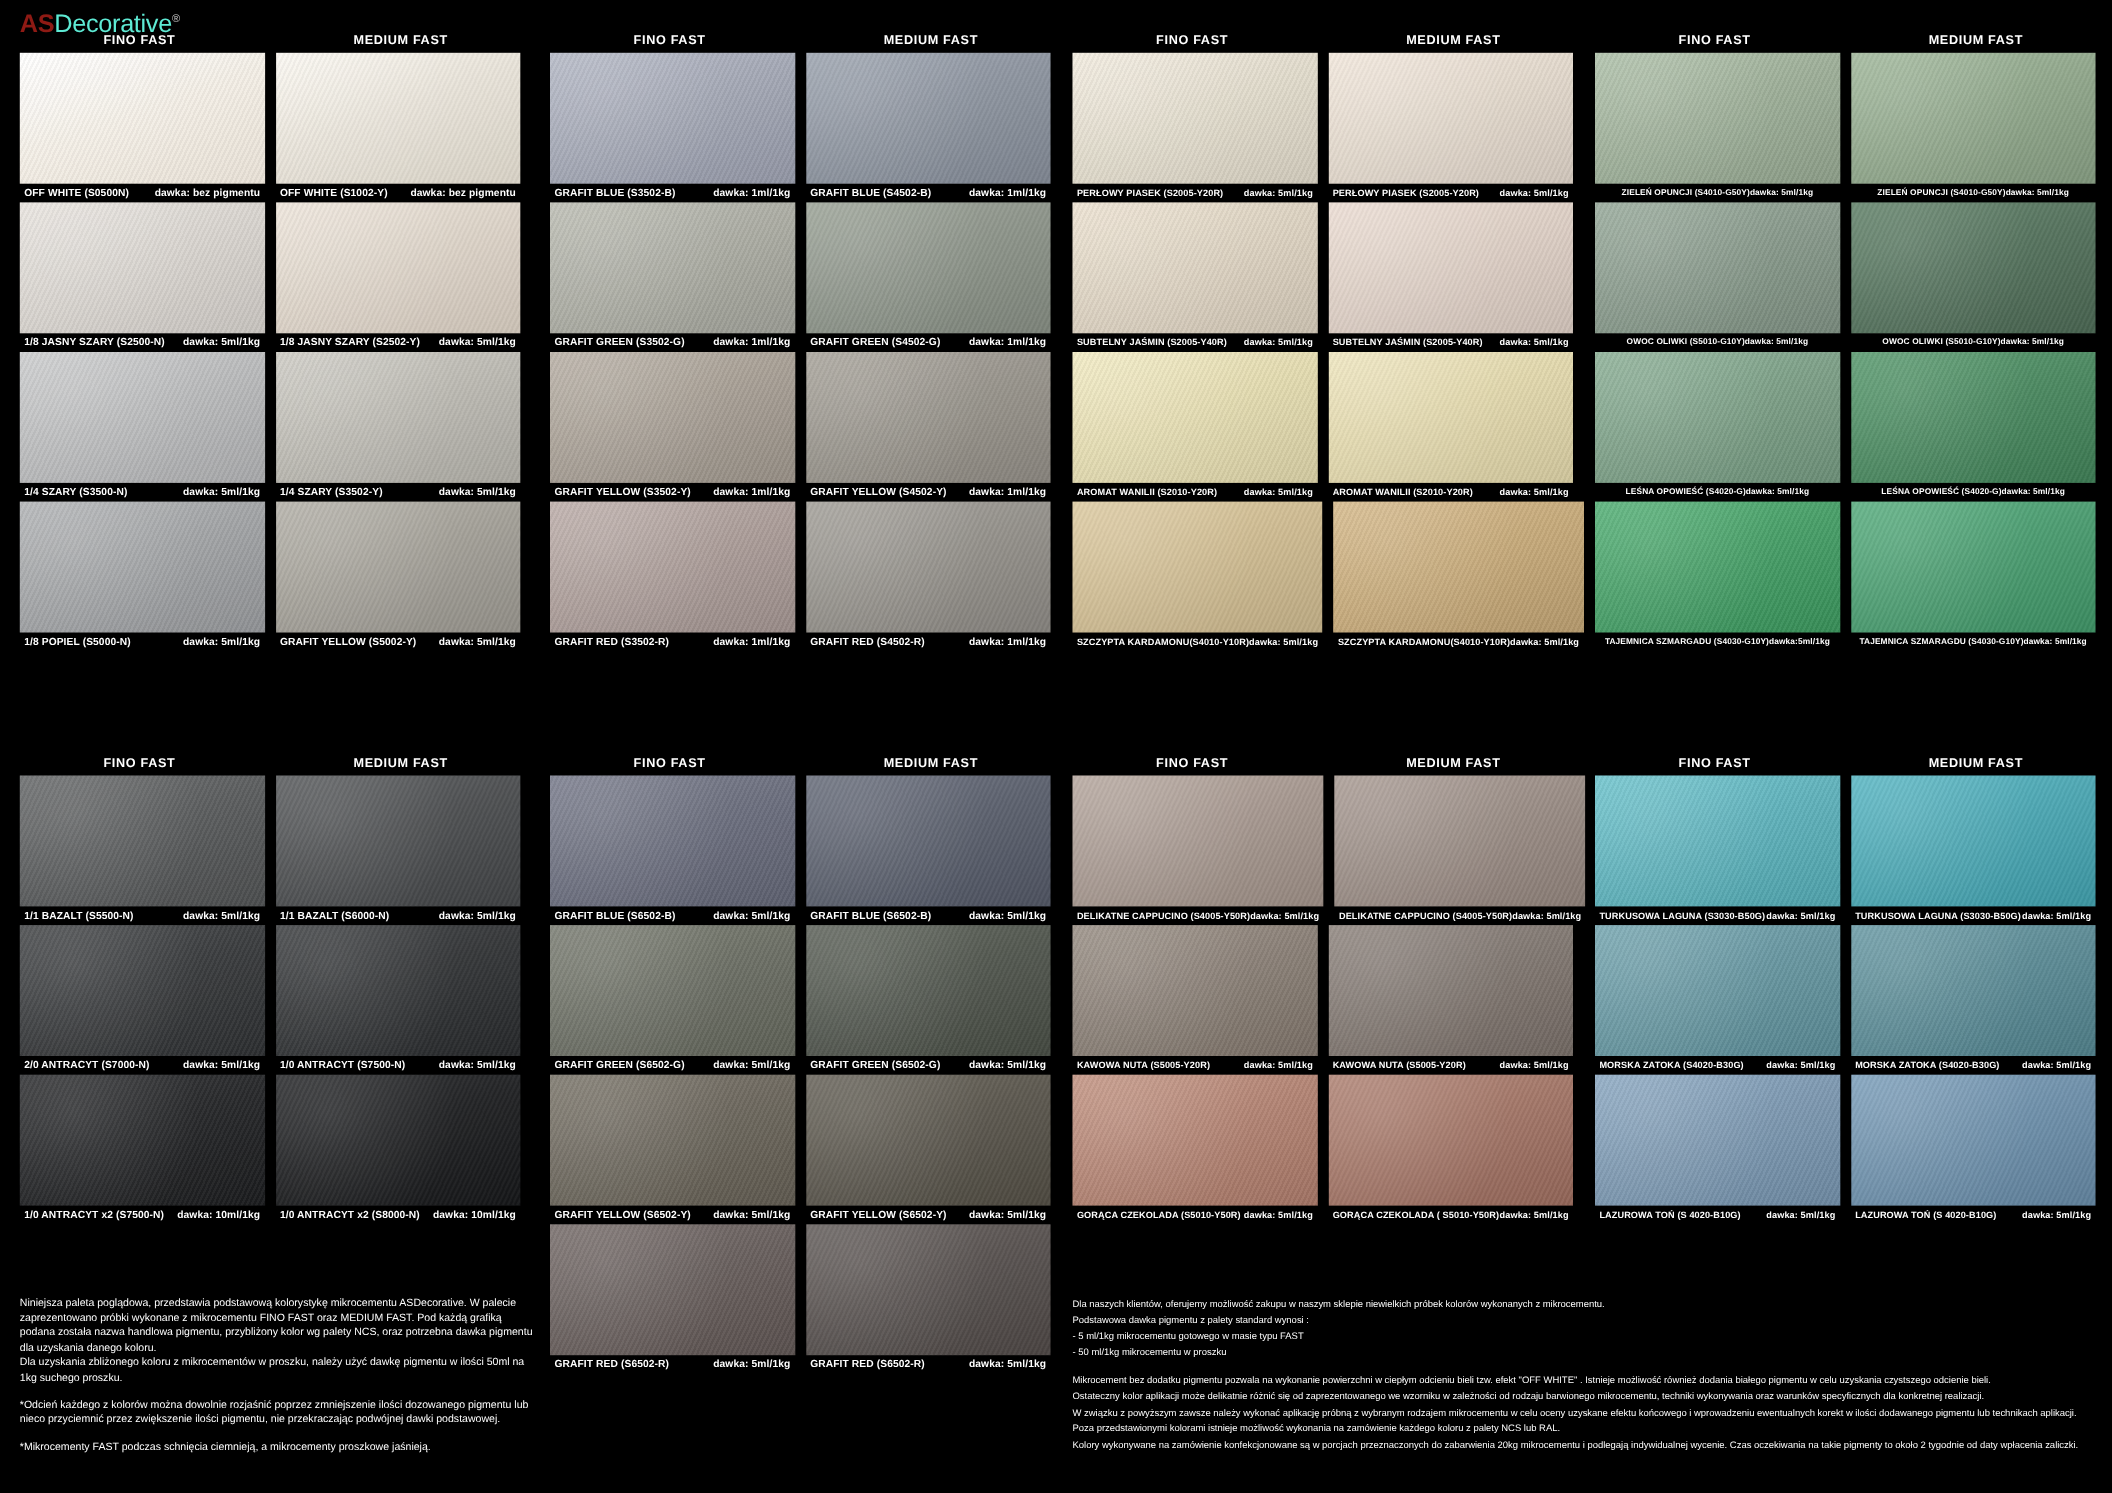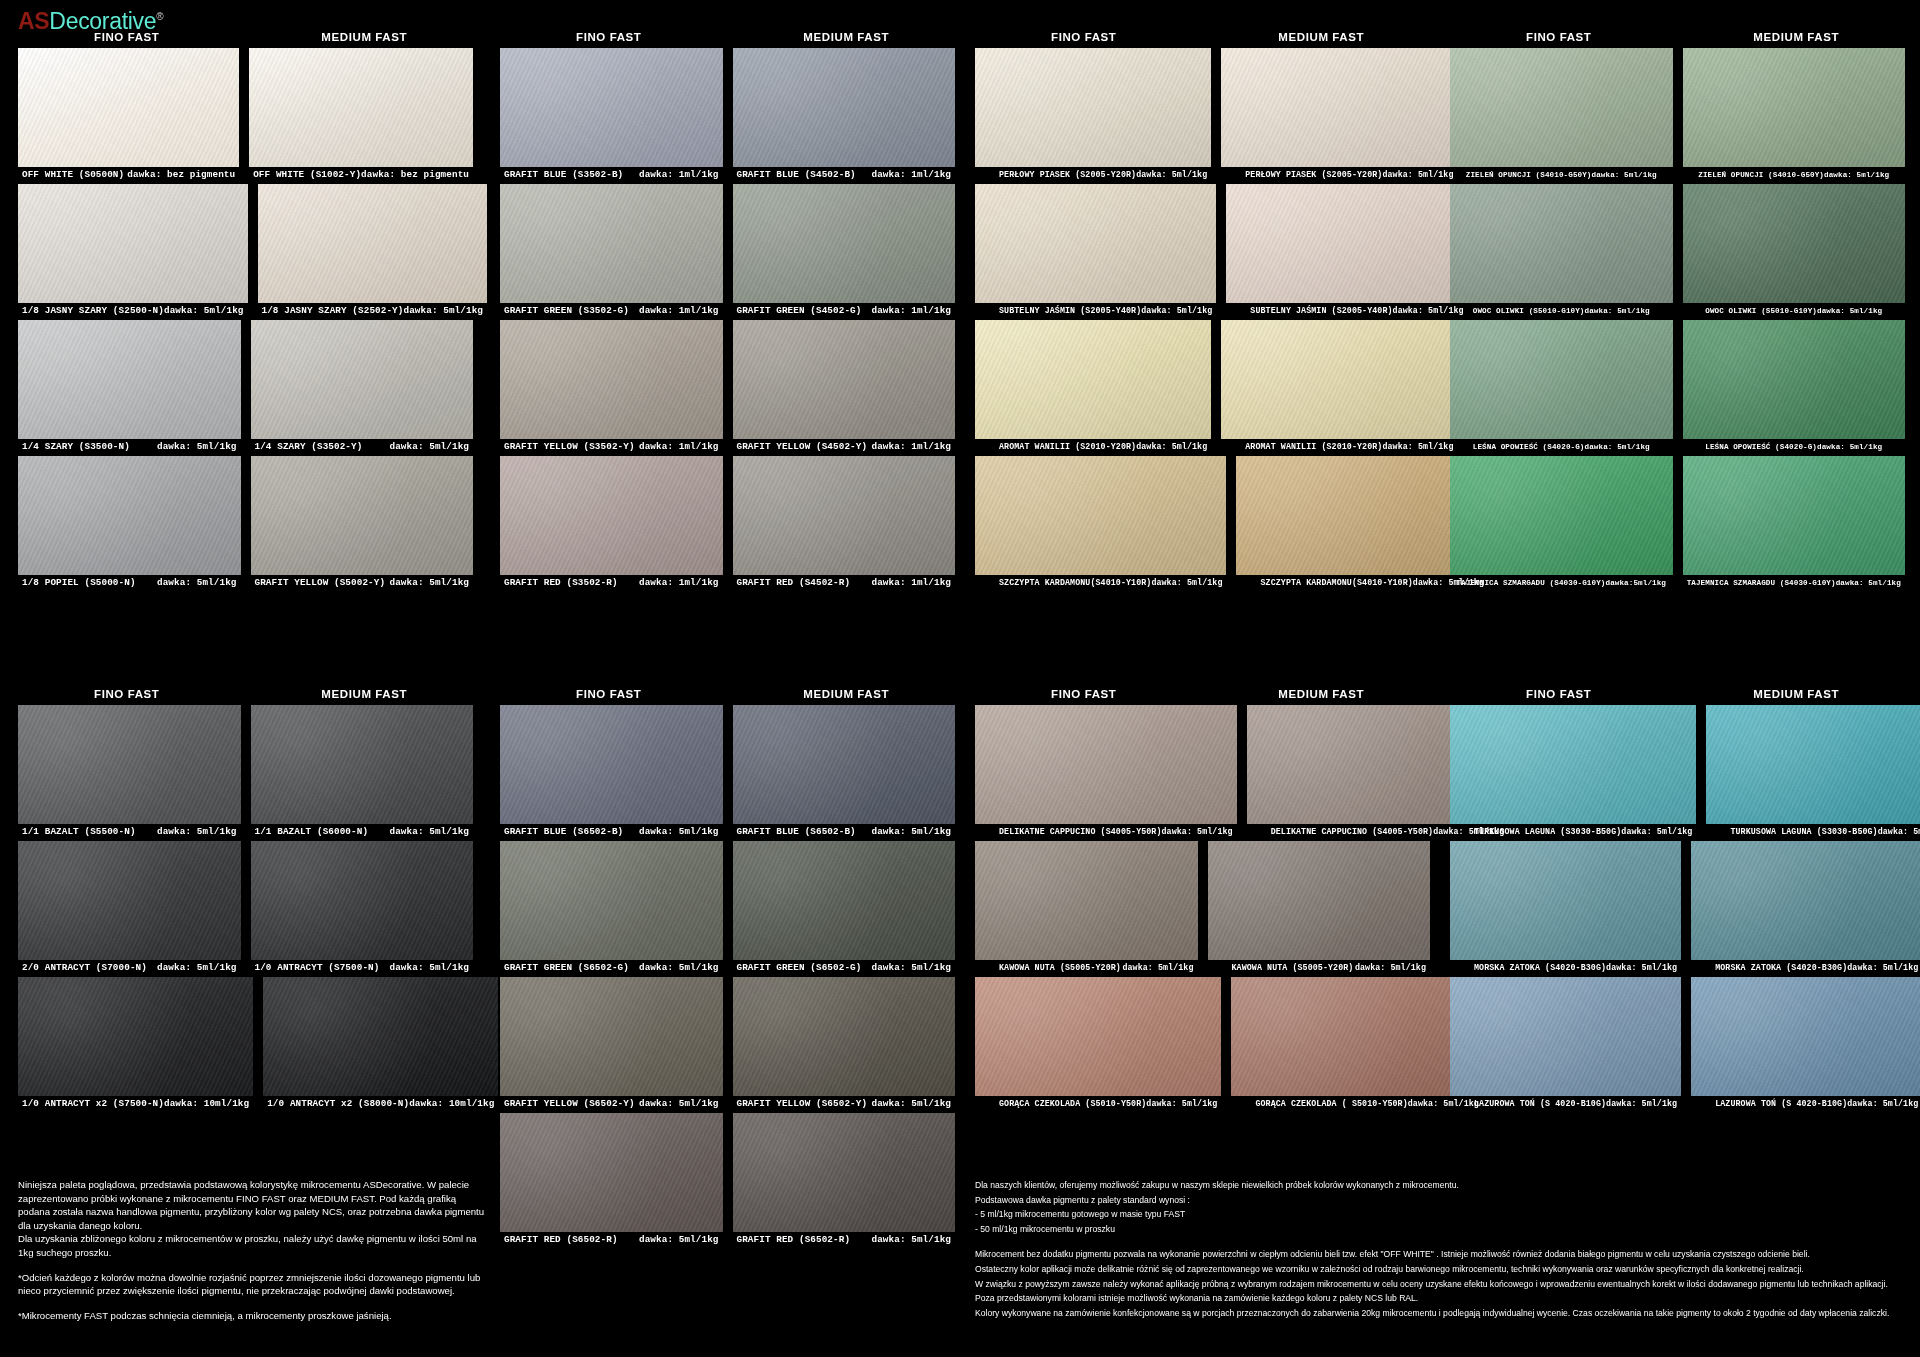--- a/index.html
+++ b/index.html
@@ -27,25 +27,25 @@
   }
   .pairrow { display: flex; gap: 10px; margin-bottom: 3px; }
   .swatchbox { flex: 1 1 0; }
   .swatch {
     width: 100%; height: 119px; position: relative;
     background-repeat: repeat; background-size: 48px 48px, 33px 33px, 100% 100%;
   }
   .caption {
     display: flex; justify-content: space-between; align-items: center;
     color: #fff; font-size: 9.3px; letter-spacing: 0.1px;
-    padding: 2px 4px 1px 4px; white-space: nowrap; height: 14px; font-family: Liberation Mono, monospace;
+    padding: 2px 4px 1px 4px; white-space: nowrap; height: 14px;
   }
   .caption .nm { font-weight: 600; }
   .caption .dk { font-weight: 600; }
-  .caption.small { font-size: 8.3px; margin-left: 20px; }
+  .caption.small { font-size: 8.3px; }
   .caption.xsmall { font-size: 7.6px; justify-content: center; }
 
   
   .ftxt { position: absolute; color: #ffffff; }
   .ftxt p { margin: 0 0 0 0; }
   .ftxt.left { left: 18px; top: 1178px; width: 470px; font-size: 9.6px; line-height: 13.6px; }
   .ftxt.right { left: 975px; top: 1178px; width: 930px; font-size: 8.6px; line-height: 14.6px; }
   .gap { height: 11px; }
 </style>
 </head>

